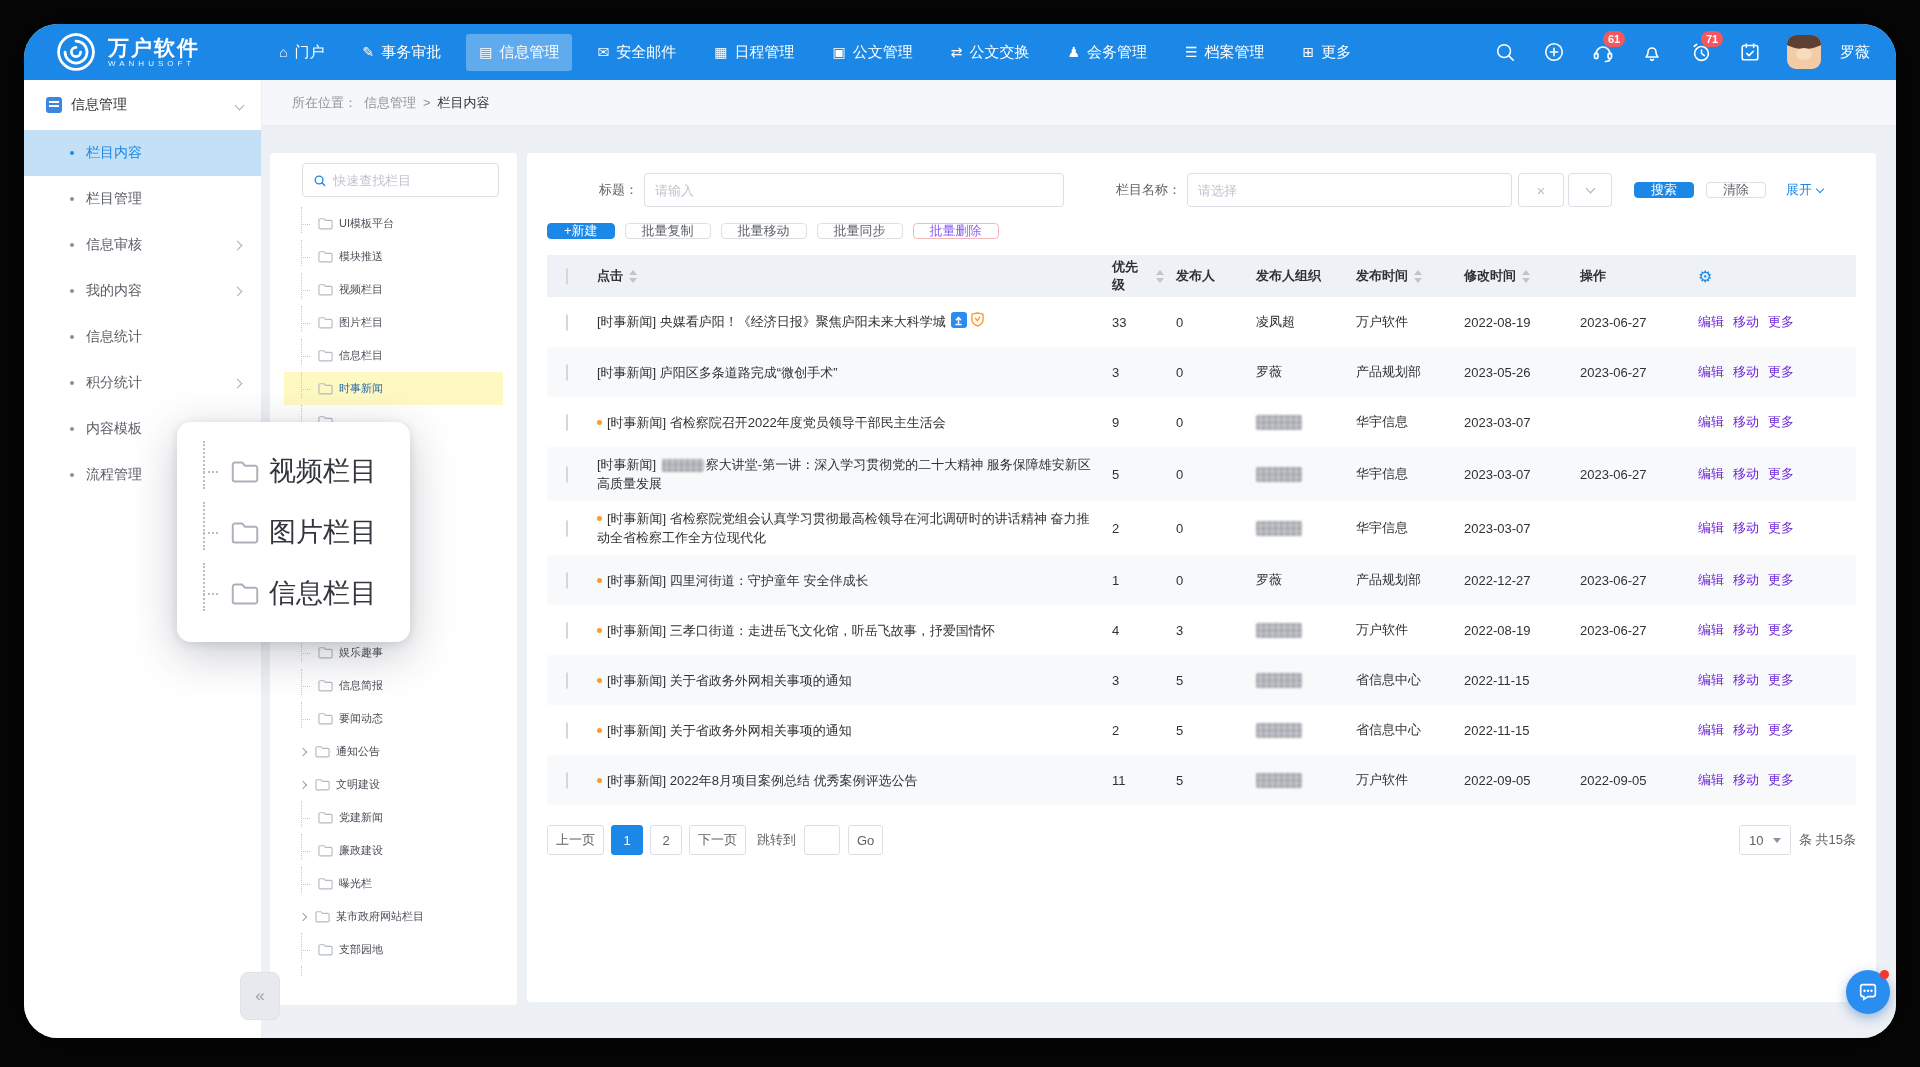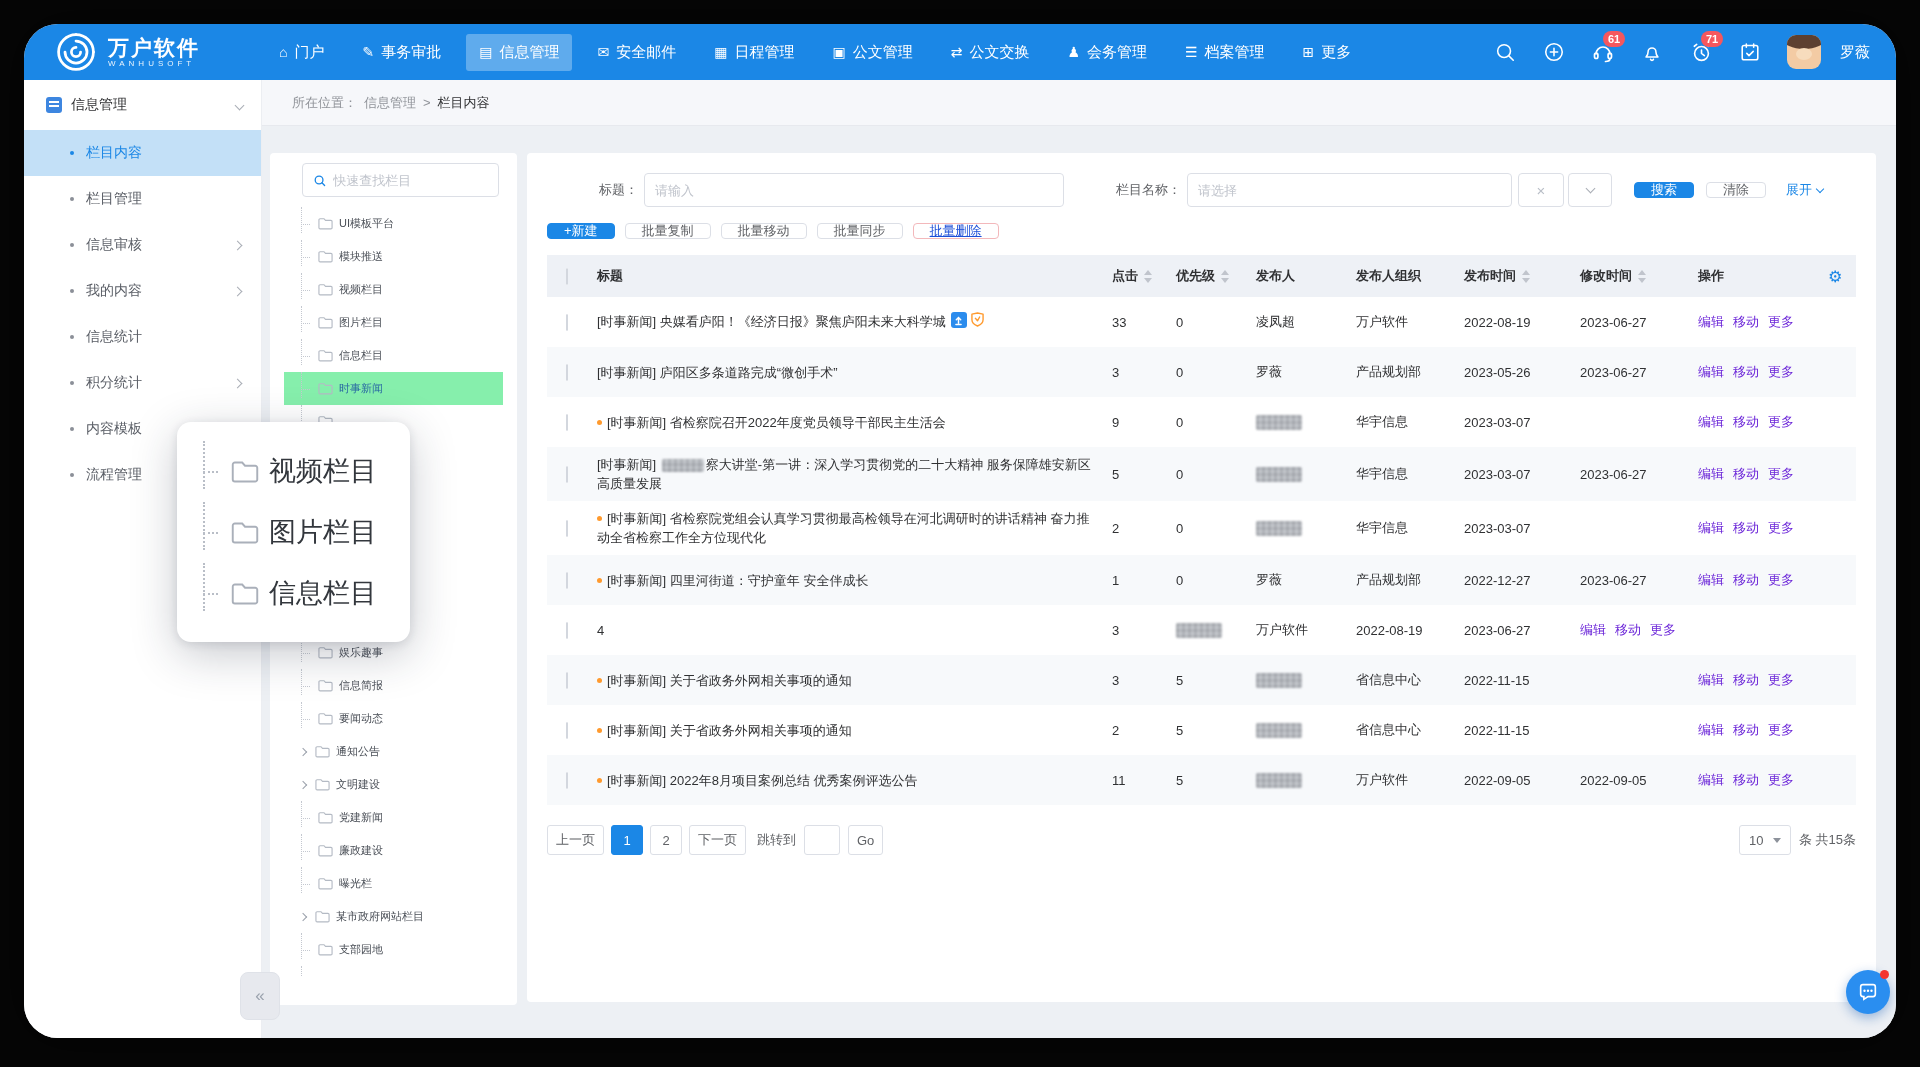--- a/index.html
+++ b/index.html
@@ -47,21 +47,21 @@
   .breadcrumb .cur { color:#303133; }
   .content { position:relative; flex:1; background:#edf0f4; }
 
   
   .tree-card { position:absolute; left:8px; top:27px; width:247px; bottom:33px; background:#fff; border-radius:4px; overflow:hidden; padding:10px 14px; }
   .tree-search { height:34px; border:1px solid #dcdfe6; border-radius:4px; display:flex; align-items:center; gap:7px; padding:0 10px; margin:0 4px 10px 18px; background:#fff; }
   .tree-search input { border:none; outline:none; width:100%; font-size:13px; color:#333; font-family:inherit; }
   .tree-search input::placeholder { color:#c0c4cc; }
   .tree-list { height:770px; overflow:hidden; }
   .tree-item { height:33px; display:flex; align-items:center; gap:6px; padding-left:14px; font-size:11px; color:#4a4f57; cursor:pointer; white-space:nowrap; }
-  .tree-item.selected { background:#86efac; color:#2b6ca3; }
+  .tree-item.selected { background:#fef9c3; color:#2b6ca3; }
   .conn { position:relative; width:14px; height:26px; flex:0 0 auto; }
   .conn::before { content:""; position:absolute; left:3px; top:-4px; height:26px; border-left:1px dotted #c4c8d0; }
   .conn::after { content:""; position:absolute; left:3px; top:13px; width:9px; border-top:1px dotted #c4c8d0; }
   .texp { width:6px; height:6px; border-right:1.4px solid #9aa0ab; border-bottom:1.4px solid #9aa0ab; transform:rotate(-45deg); margin:0 3px 0 2px; flex:0 0 auto; }
   .folder svg { display:block; }
 
   
   .popup { position:absolute; left:153px; top:398px; width:233px; height:220px; background:#fff; border-radius:14px; z-index:60;
            box-shadow:0 12px 45px rgba(30,40,60,.25), 0 2px 10px rgba(30,40,60,.12);
            display:flex; flex-direction:column; justify-content:space-evenly; padding:10px 0 10px 22px; }
@@ -72,21 +72,21 @@
 
   
   .main-card { position:absolute; left:265px; top:27px; right:20px; bottom:36px; background:#fff; border-radius:4px; padding:18px 20px; overflow:hidden; }
   .filter-row { display:flex; align-items:center; margin:2px 0 16px 0; }
   .f-label { font-size:13px; color:#606266; white-space:nowrap; }
   .inp { height:34px; border:1px solid #dcdfe6; border-radius:4px; font-size:13px; padding:0 10px; color:#333; outline:none; font-family:inherit; background:#fff; }
   .inp::placeholder { color:#c0c4cc; }
   .sq-btn { height:34px; border:1px solid #dcdfe6; border-radius:4px; background:#fff; display:flex; align-items:center; justify-content:center; color:#b9bec7; cursor:pointer; }
   .btn { height:16px; border-radius:4px; border:1px solid #dcdfe6; background:#fff; font-size:13px; color:#606266; display:inline-flex; align-items:center; justify-content:center; padding:0 16px; cursor:pointer; font-family:inherit; }
   .btn.primary { background:#1b87e6; border-color:#1b87e6; color:#fff; }
-  .btn.danger { color:#1d4ed8; border-color:#f3b8bb;text-decoration:underline; }
+  .btn.danger { color:#8b5cf6; border-color:#f3b8bb; }
   .link-expand { color:#1b87e6; font-size:13px; display:inline-flex; align-items:center; gap:5px; cursor:pointer; }
   .chev-blue { width:6px; height:6px; border-right:1.5px solid #1b87e6; border-bottom:1.5px solid #1b87e6; transform:rotate(45deg); margin-top:-3px; }
   .action-row { display:flex; gap:10px; margin-bottom:16px; }
 
   .tbl { font-size:13px; color:#303133; }
   .thead, .trow { display:grid; grid-template-columns:44px 1fr 64px 80px 100px 108px 116px 118px 130px 34px; align-items:center; }
   .thead { background:#eef1f6; height:42px; font-weight:bold; }
   .thead > div, .trow > div { padding:0 6px; }
   .cb { width:15px; height:15px; border:1px solid #d3d7de; border-radius:3px; background:#fff; margin-left:13px; cursor:pointer; }
   .th-flex { display:flex; align-items:center; }
@@ -620,21 +620,20 @@
                 <button class="btn">批量移动</button>
 
                 <button class="btn">批量同步</button>
 
                 <button class="btn danger">批量删除</button>
               </div>
 
             <div class="tbl">
               <div class="thead">
                 <div><span class="cb"></span></div>
-                <div>标题</div>
                 <div class="th-flex">
                     <span>点击</span>
                     <span class="sorter">
                       <i class="up"></i>
                       <i class="dn"></i>
                     </span>
                   </div>
                 <div class="th-flex">
                     <span>优先级</span>
                     <span class="sorter">
@@ -784,20 +783,23 @@
                     <div class="ops">
                       <span>编辑</span>
                       <span>移动</span>
                       <span>更多</span>
                     </div>
                     <div></div>
                   </div>
 
                   <div class="trow">
                     <div><span class="cb"></span></div>
+                    <div class="tcell-title">
+                      <span class="odot"></span><span></span><span>[时事新闻] 三孝口街道：走进岳飞文化馆，听岳飞故事，抒爱国情怀</span>
+                    </div>
                     <div>4</div>
                     <div>3</div>
                     <div><span class="masked"></span></div>
                     <div>万户软件</div>
                     <div>2022-08-19</div>
                     <div>2023-06-27</div>
                     <div class="ops">
                       <span>编辑</span>
                       <span>移动</span>
                       <span>更多</span>

